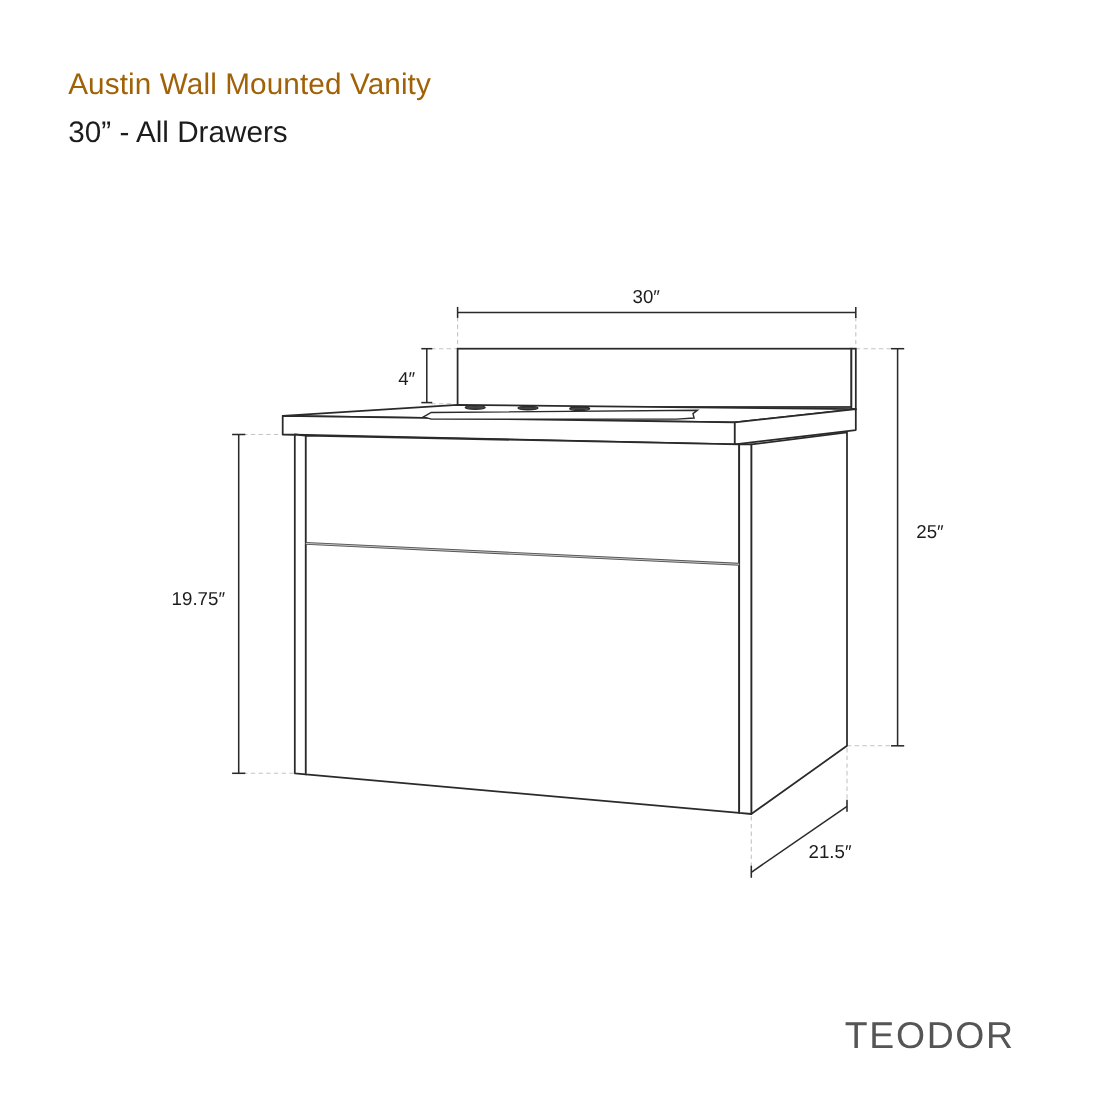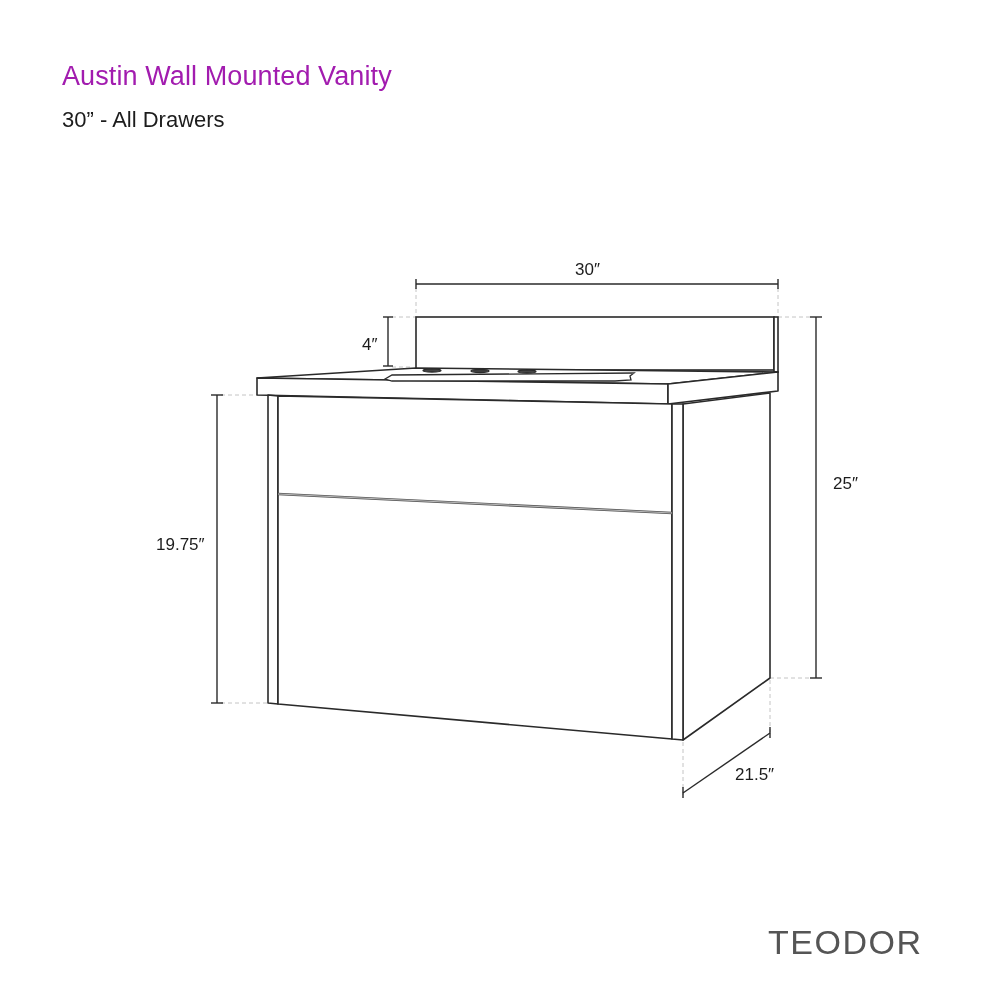--- a/index.html
+++ b/index.html
@@ -1,18 +1,18 @@
 <!DOCTYPE html>
 <html><head>
   <meta charset="utf-8">
   <style>
     html, body { margin: 0; padding: 0; background: #ffffff; }
     body { width: 1000px; height: 1000px; position: relative; overflow: hidden; font-family: "DejaVu Sans", sans-serif; color: #1a1a1a; }
-    .title { position: absolute; left: 62px; top: 58px; font-size: 27px; line-height: 36px; font-family: "Liberation Sans", sans-serif; color: #a21caf; letter-spacing: 0.1px; }
-    .subtitle { position: absolute; left: 62px; top: 102px; font-size: 22px; line-height: 36px; font-family: "Liberation Sans", sans-serif; color: #1c1c1c; }
+    .title { position: absolute; left: 62px; top: 58px; font-size: 27px; line-height: 36px; font-family: "Liberation Sans", sans-serif; color: #a16207; letter-spacing: 0.1px; }
+    .subtitle { position: absolute; left: 62px; top: 102px; font-size: 27px; line-height: 36px; font-family: "Liberation Sans", sans-serif; color: #1c1c1c; }
     .brand { position: absolute; left: 768px; top: 922px; font-size: 34px; line-height: 40px; font-family: "Liberation Sans", sans-serif; font-weight: 400; color: #555; letter-spacing: 1.5px; -webkit-text-stroke: 0; }
     svg.drawing { position: absolute; left: 0; top: 0; }
     .dim-label { font-family: "Liberation Sans", sans-serif; font-size: 17px; fill: #1c1c1c; }
   </style>
 </head>
 <body>
 
 <div class="title">Austin Wall Mounted Vanity</div>
 <div class="subtitle">30” - All Drawers</div>
 

